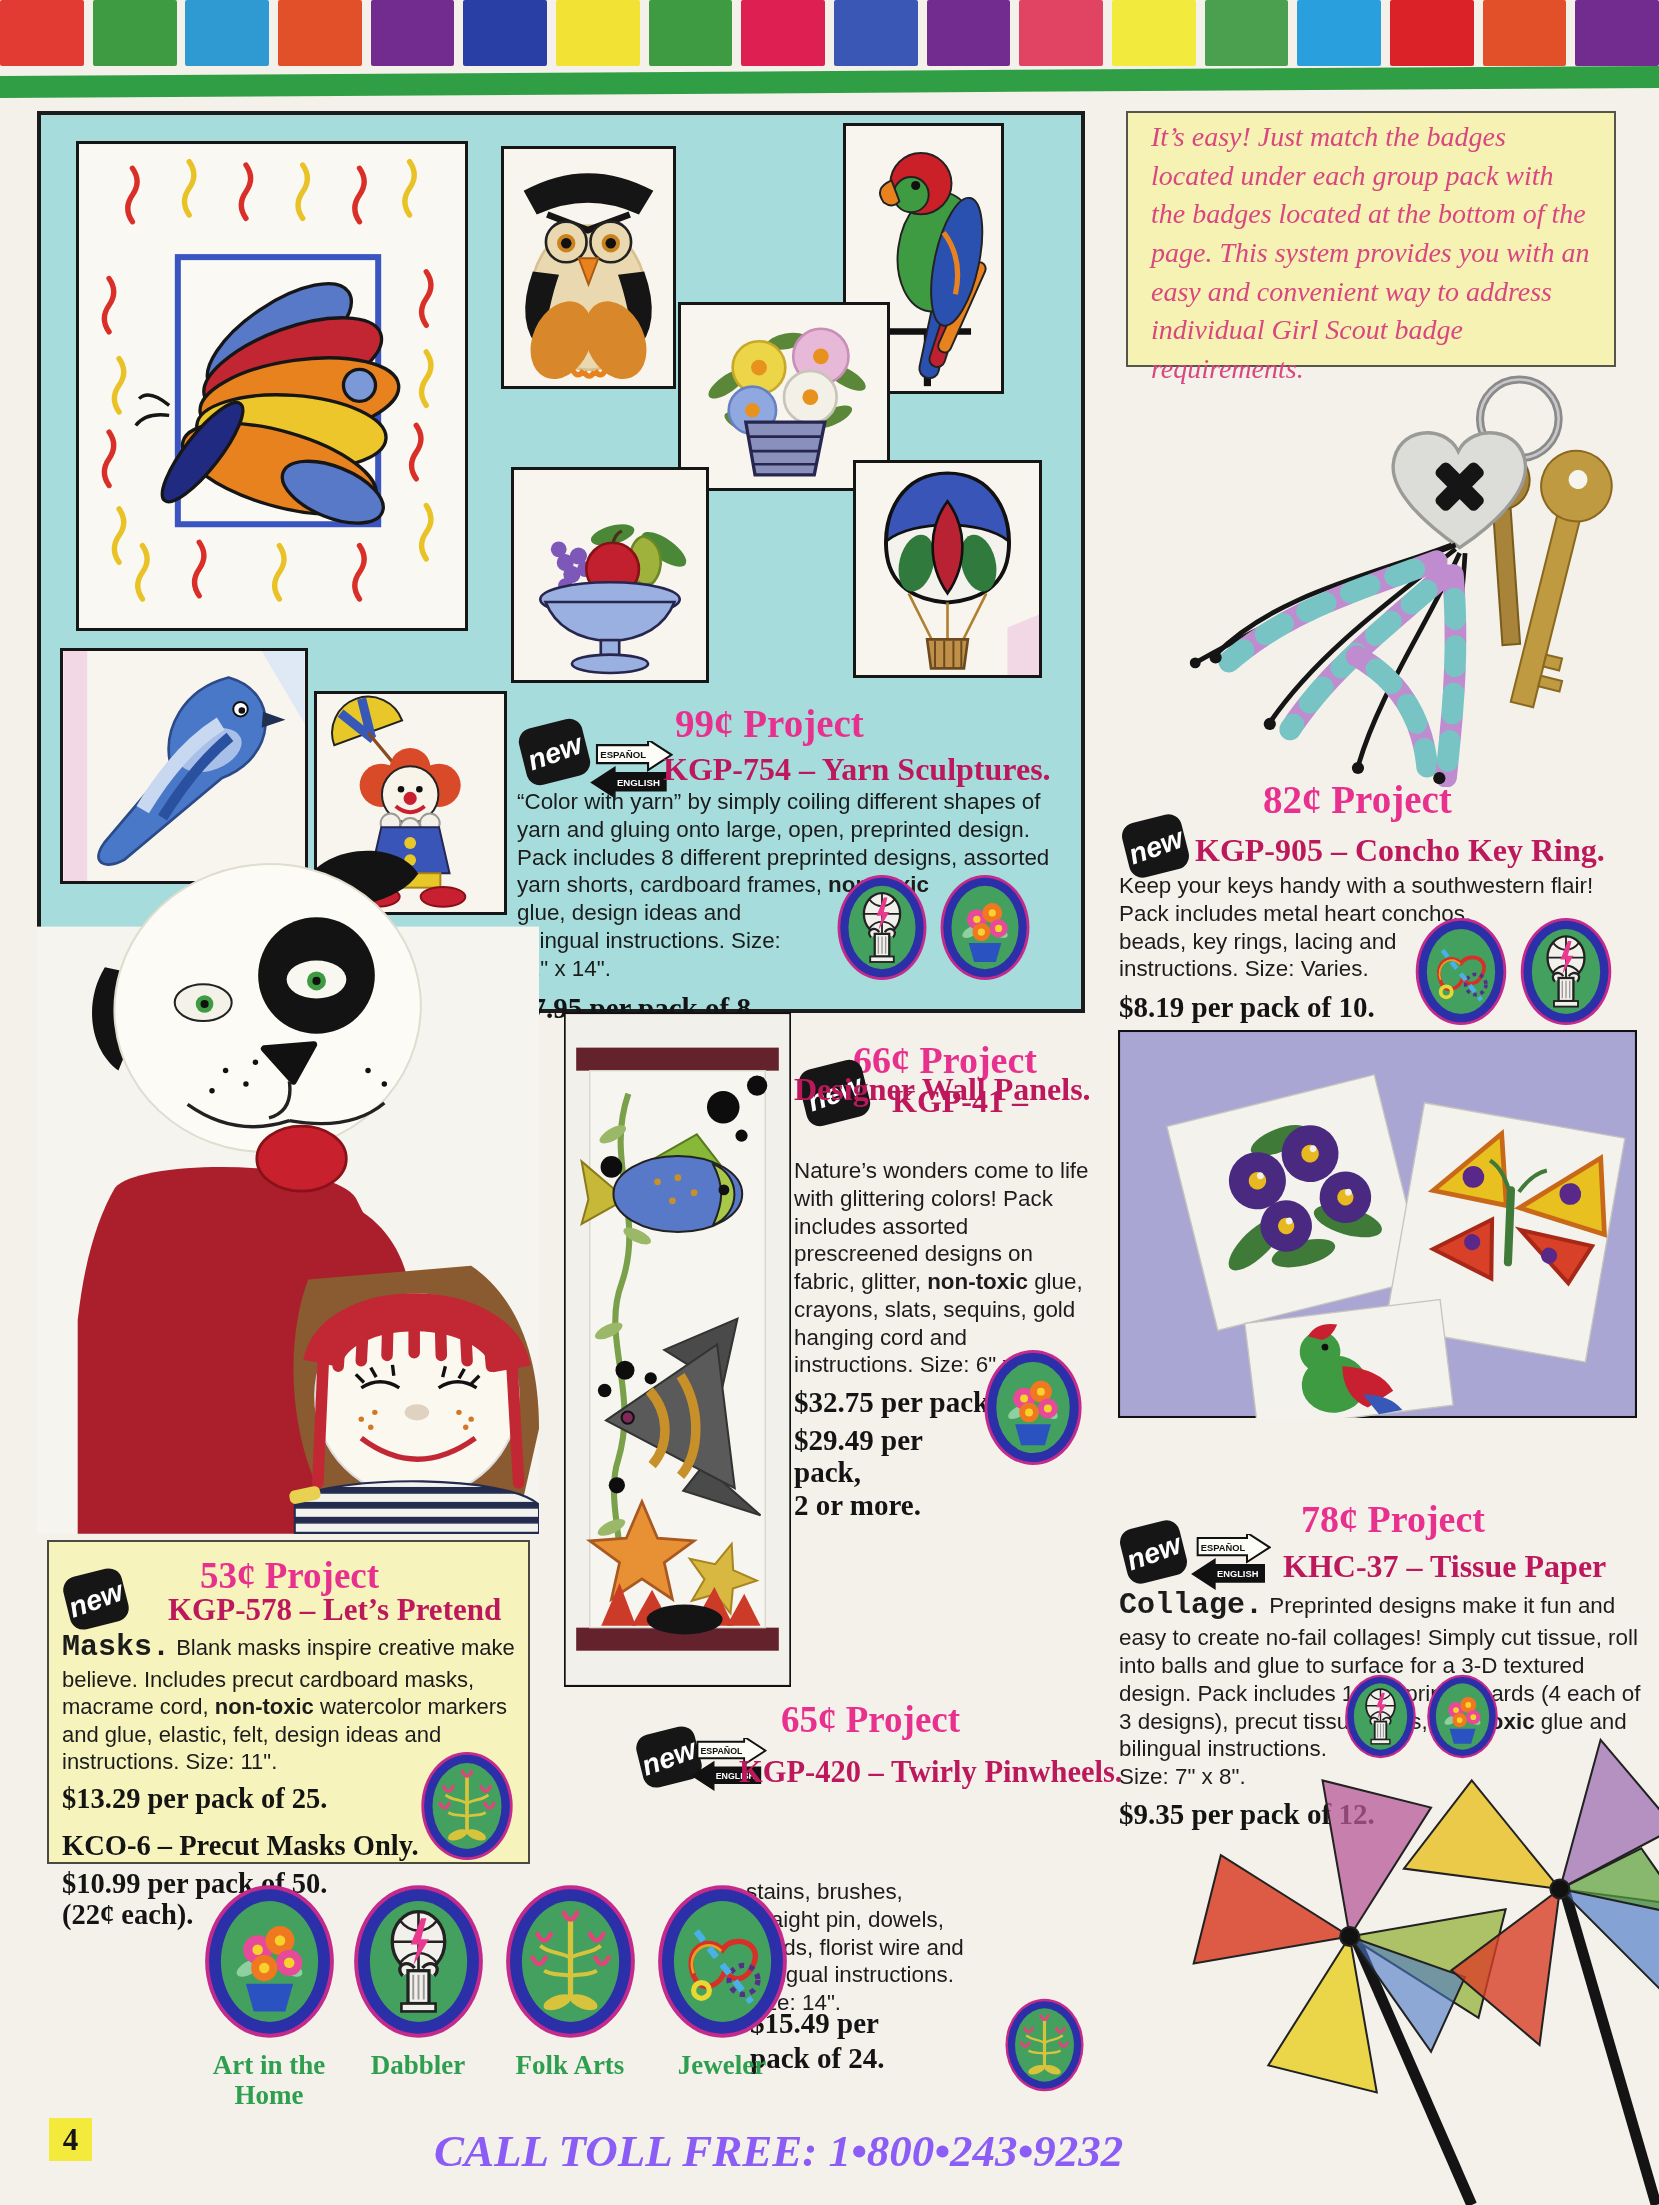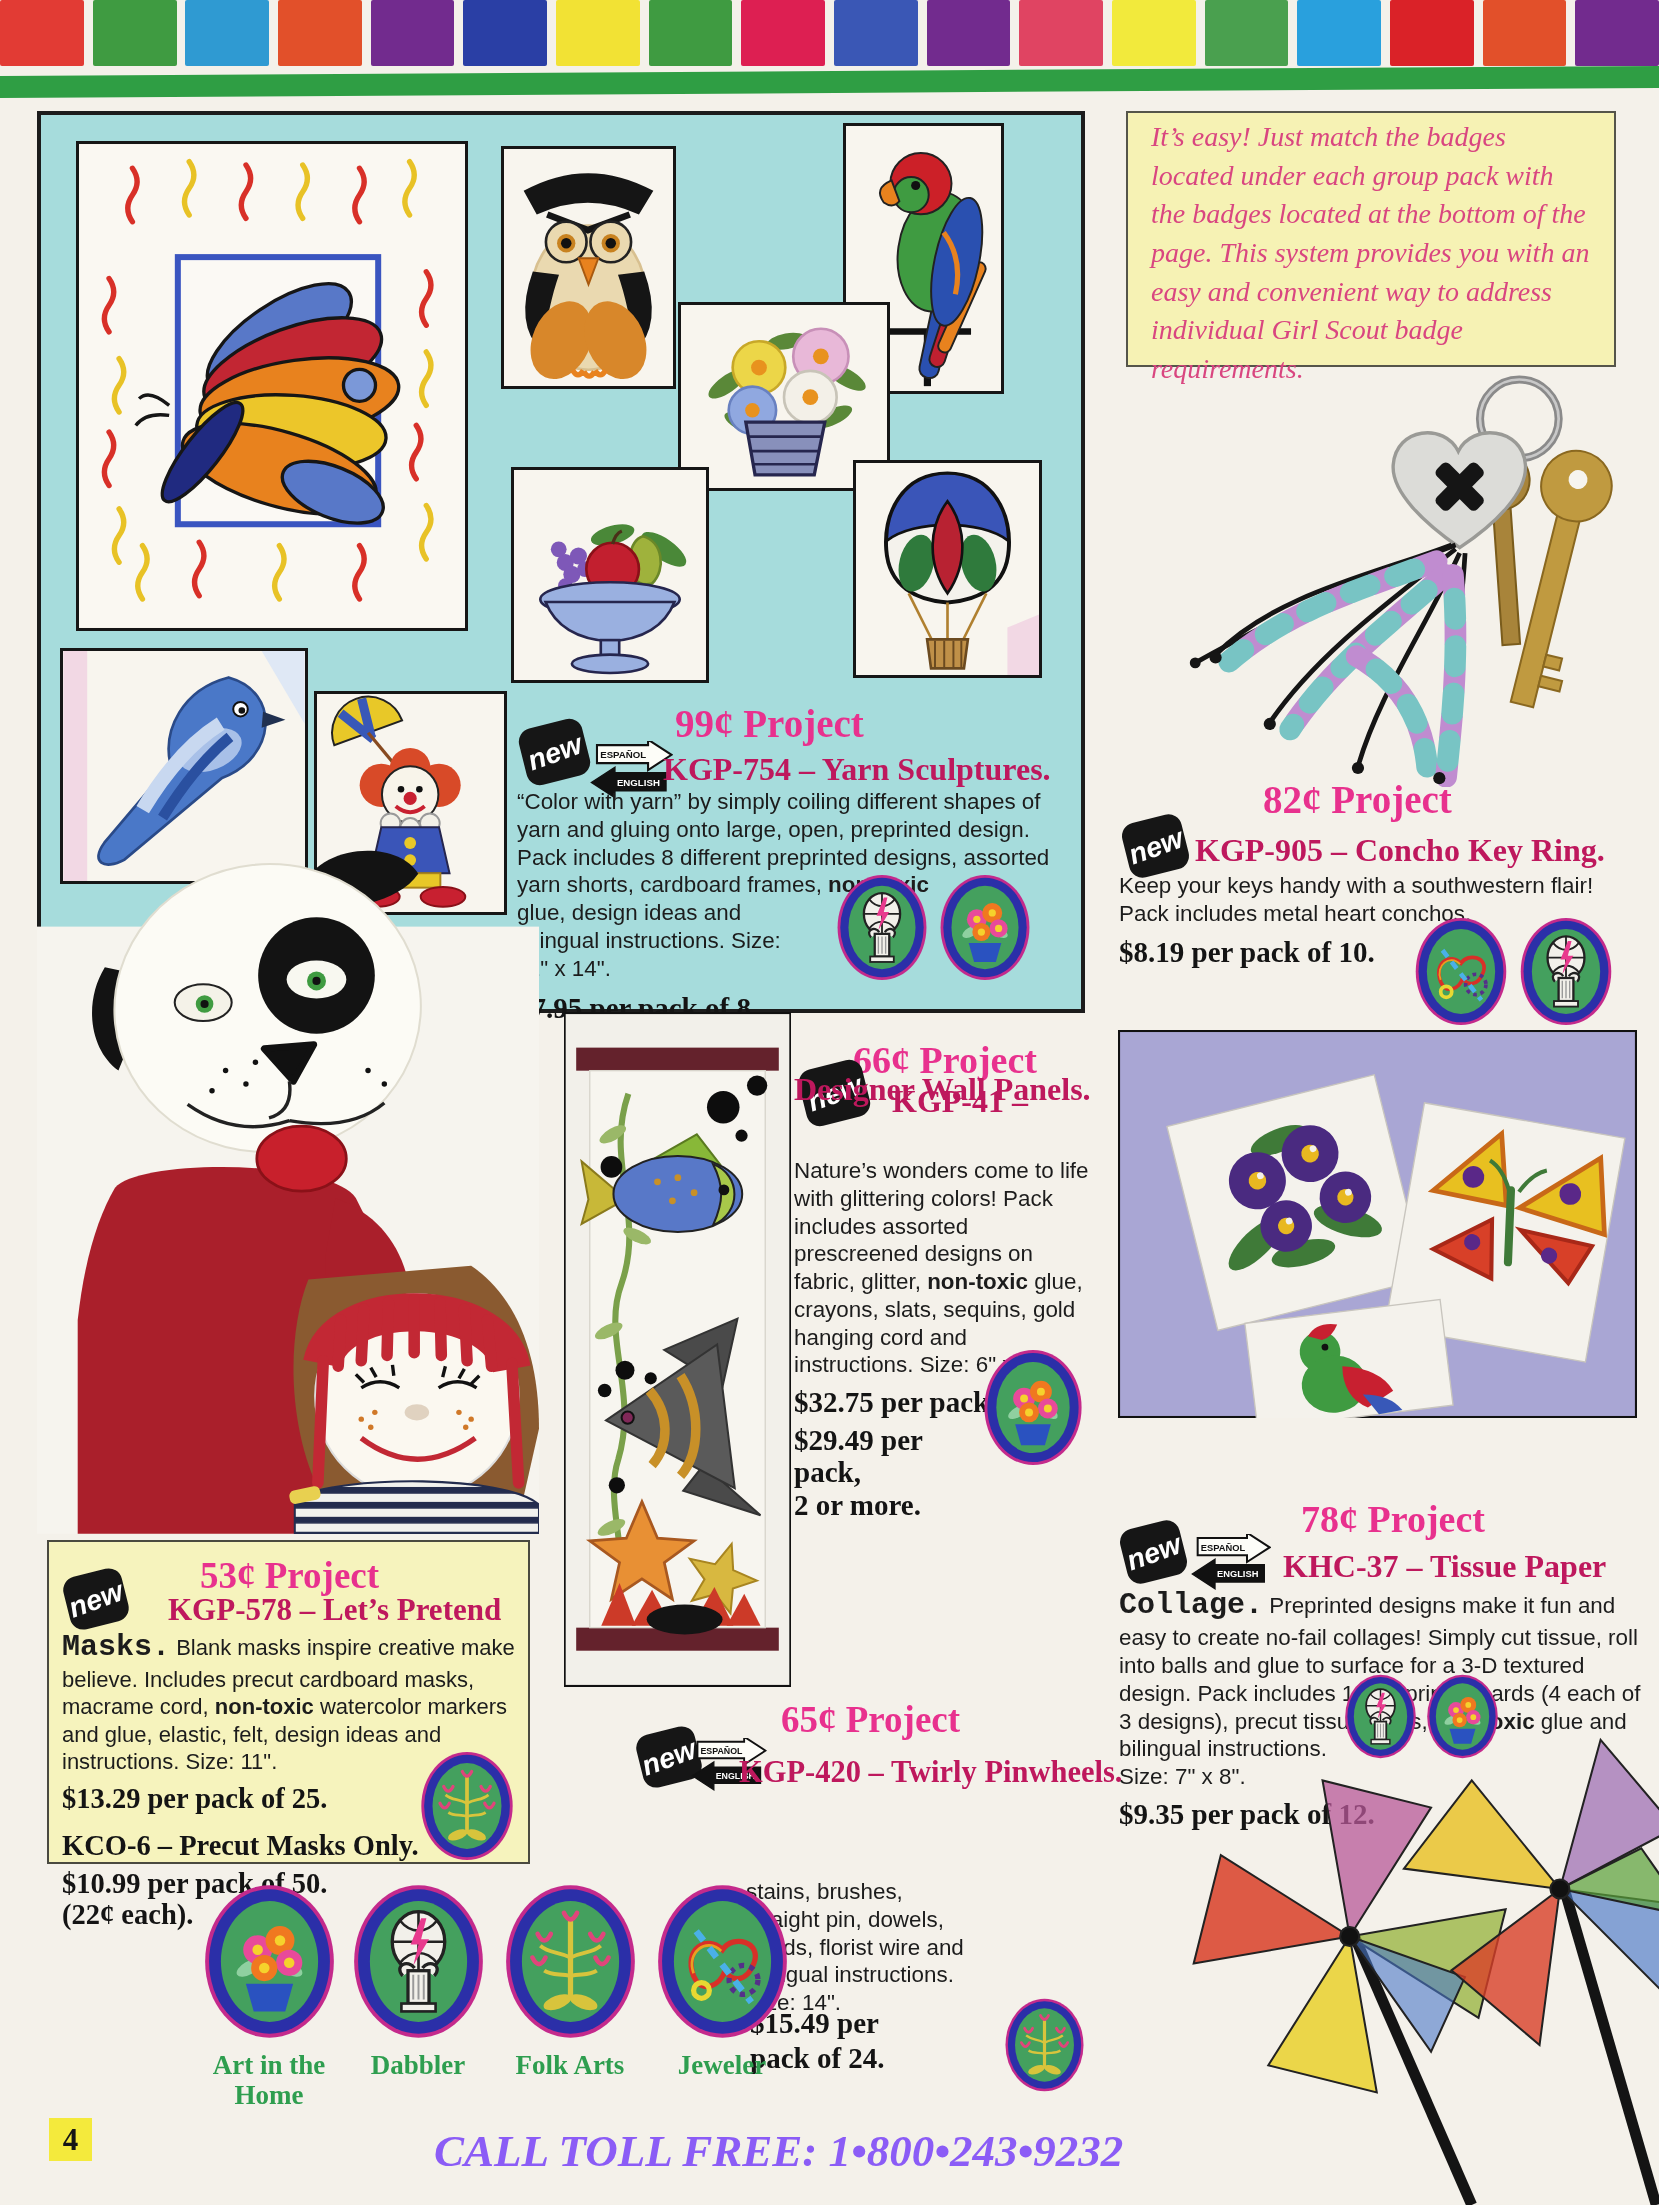--- a/index.html
+++ b/index.html
@@ -368,20 +368,21 @@
       </g>
   </svg>
 
   <div class="abs heading" style="left:1263px;top:780px;font-size:39px;">82¢ Project</div>
   <div class="abs newicon" style="left:1125px;top:818px;width:61px;height:56px;">
       <span>new</span>
     </div>
   <div class="abs ptitle" style="left:1195px;top:833px;">KGP-905 – Concho Key Ring.</div>
   <div class="abs bodytxt" style="left:1119px;top:872px;width:529px;">
     <span>Keep your keys handy with a southwestern flair! Pack includes metal heart conchos,</span>
+    <div style="width:292px;">beads, key rings, lacing and instructions. Size: Varies.</div>
     <div class="price" style="margin-top:8.1px;">$8.19 per pack of 10.</div>
   </div>
   <svg class="abs" style="left:1414px;top:917px;" width="94" height="109" viewBox="0 0 100 118">
       <use href="#bdg-jeweler"></use>
     </svg>
   <svg class="abs" style="left:1519px;top:917px;" width="94" height="109" viewBox="0 0 100 118">
       <use href="#bdg-dabbler"></use>
     </svg>
 
   <svg class="abs" style="left:37px;top:845px;" width="502" height="689" viewBox="0 0 740 1015">

